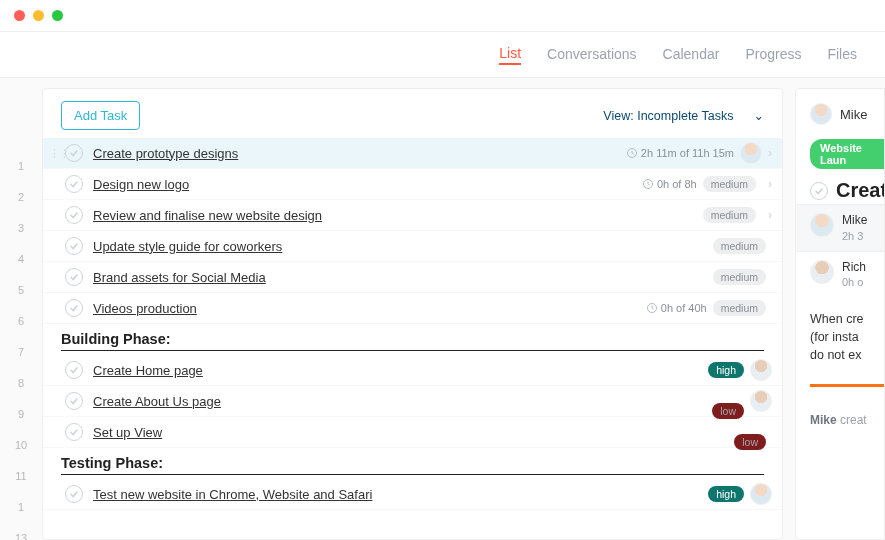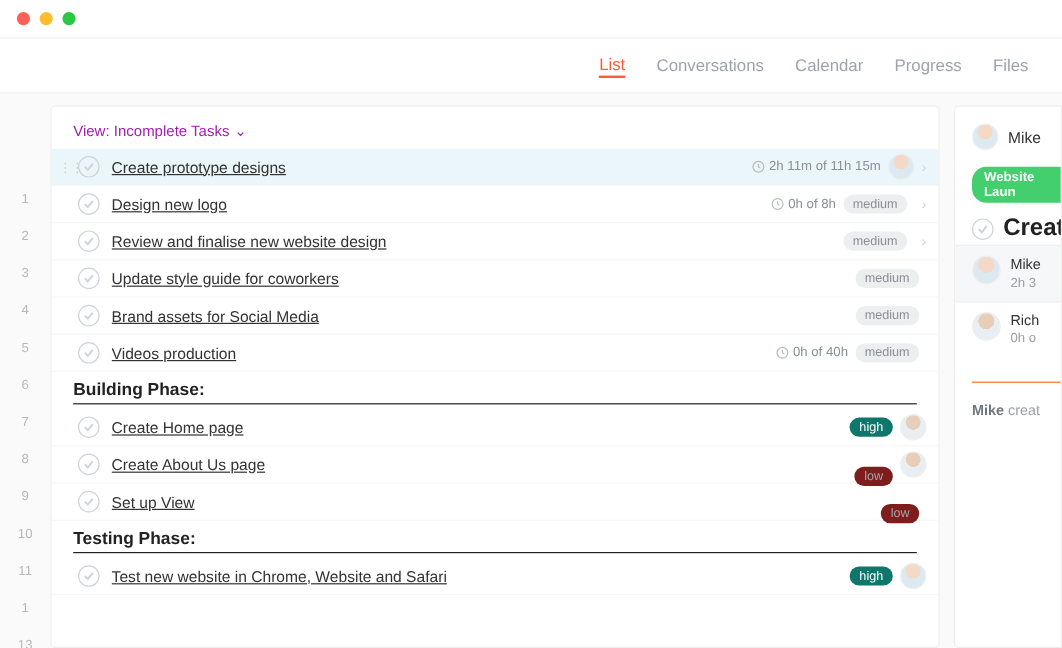--- a/index.html
+++ b/index.html
@@ -9,21 +9,21 @@
   .dot.red{background:#ff5f57;} .dot.yellow{background:#febc2e;} .dot.green{background:#28c840;}
   .tabs { height:46px; display:flex; align-items:center; justify-content:flex-end; gap:26px; padding:0 28px; border-bottom:1px solid #eee; font-size:14px; color:#9ca3af;}
   .tab { cursor:pointer; padding-bottom:2px;}
   .tab.active { color:#ff5a3d; border-bottom:2px solid #ff5a3d; font-weight:500;}
   .content { display:flex; height:calc(540px - 32px - 46px); background:#fafafa; padding-top:10px;}
   .left { flex:0 0 42px; padding-top:62px; }
   .rownum { height:31px; display:flex; align-items:center; justify-content:center; font-size:11px; color:#b8b8b8;}
   .main { flex:1; background:#fff; border:1px solid #eee; border-radius:4px; margin-right:12px; min-width:0; }
   .main-head { display:flex; align-items:center; justify-content:space-between; padding:12px 18px 8px 18px;}
   .add-btn { border:1px solid #2fb7d6; color:#2fb7d6; background:#fff; font-size:13px; padding:6px 12px; border-radius:4px; cursor:pointer; font-weight:500;}
-  .view-toggle { font-size:12.5px; color:#a21caf; cursor:pointer; display:flex; align-items:center; gap:4px;}
+  .view-toggle { font-size:12.5px; color:#0c4a6e; cursor:pointer; display:flex; align-items:center; gap:20px;}
   .section-title-row { padding:6px 0 4px 18px; }
   .section-title-row span{ font-size:14.5px; font-weight:700; color:#222; border-bottom:1px solid #222; display:inline-block; width:calc(100% - 18px); padding-bottom:3px; }
   .task-row { display:flex; align-items:center; height:31px; padding:0 10px 0 6px; font-size:13px; color:#333; border-bottom:1px solid #f7f7f7; position:relative;}
   .task-row.selected { background:#eaf6f9; }
   .drag-handle{ width:12px; color:#cfd4da; font-size:11px; visibility:hidden; letter-spacing:-1px;}
   .task-row.selected .drag-handle{visibility:visible;}
   .check-circle{ width:18px; height:18px; border:1.5px solid #cfd4da; border-radius:50%; display:flex; align-items:center; justify-content:center; margin:0 10px 0 4px; flex:0 0 18px;}
   .check-circle svg{stroke:#cfd4da;}
   .task-title{ flex:1; white-space:nowrap; overflow:hidden; text-overflow:ellipsis;text-decoration:underline;}
   .time-chip{ font-size:11px; color:#8a8f98; display:flex; align-items:center; gap:3px; margin-right:6px;}
@@ -40,21 +40,21 @@
   .side .user{ display:flex; align-items:center; gap:8px; font-size:13px; font-weight:500; color:#333; margin-bottom:14px;}
   .badge{ background:#44cf6e; color:#fff; font-size:11px; font-weight:600; padding:3px 10px; border-radius:12px 0 0 12px; display:inline-block;}
   .side h2{ font-size:20px; font-weight:700; margin:10px 0 2px 0; display:flex; align-items:center; gap:8px; color:#222;}
   .side h2 .check-circle{margin:0;}
   .side-row{ display:flex; gap:8px; padding:8px 0; font-size:12px; color:#333; align-items:flex-start;}
   .side-row .avatar{width:24px;height:24px; flex:0 0 24px;}
   .side-row .txt{line-height:1.3;}
   .side-row .sub{color:#9aa1a8; font-size:11px;}
   .side-row.first{ background:#f6f7f8; margin-left:-14px; padding-left:14px; border-top:1px solid #eee; border-bottom:1px solid #eee;}
   .side-desc{ font-size:12.5px; color:#333; margin-top:12px; line-height:1.45;}
-  .side-meta{ font-size:12px; color:#9aa1a8; margin-top:20px; border-top:1px solid #f97316; padding-top:16px;}
+  .side-meta{ font-size:12px; color:#9aa1a8; margin-top:20px; border-top:3px solid #f97316; padding-top:26px;}
   .side-meta b{color:#6f7780; font-weight:600;}
   .clock-icon{width:12px;height:12px;}
 </style>
 </head>
 <body>
 
 <div class="titlebar">
   <div class="dot red"></div>
   <div class="dot yellow"></div>
   <div class="dot green"></div>
@@ -80,20 +80,21 @@
       <div class="rownum">8</div>
       <div class="rownum">9</div>
       <div class="rownum">10</div>
       <div class="rownum">11</div>
       <div class="rownum">1</div>
       <div class="rownum">13</div>
     </div>
 
   <div class="main">
     <div class="main-head">
+      <button class="add-btn">Add Task</button>
       <div class="view-toggle">
         <span>View: Incomplete Tasks</span>
         <span>⌄</span>
       </div>
     </div>
     <div id="rows">
         <div class="task-row selected">
           <span class="drag-handle">⋮⋮</span>
           <span class="check-circle">
             <svg width="10" height="10" viewBox="0 0 12 12" fill="none" stroke-width="2">
@@ -248,17 +249,22 @@
           </div>
         </div>
         <div class="side-row">
           <div class="avatar a2"></div>
           <div class="txt">
             <div>Rich</div>
             <div class="sub">0h o</div>
           </div>
         </div>
       </div>
+    <div class="side-desc" id="desc">
+        <div>When cre</div>
+        <div>(for insta</div>
+        <div>do not ex</div>
+      </div>
     <div class="side-meta">
       <b>Mike</b><span> creat</span>
     </div>
   </div>
 </div>
 
 </body></html>

